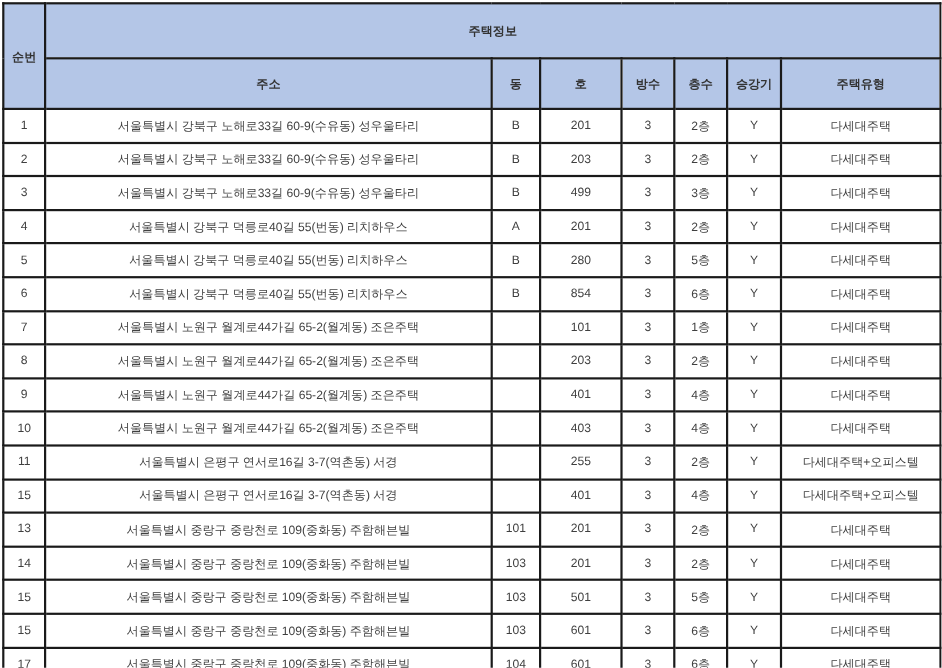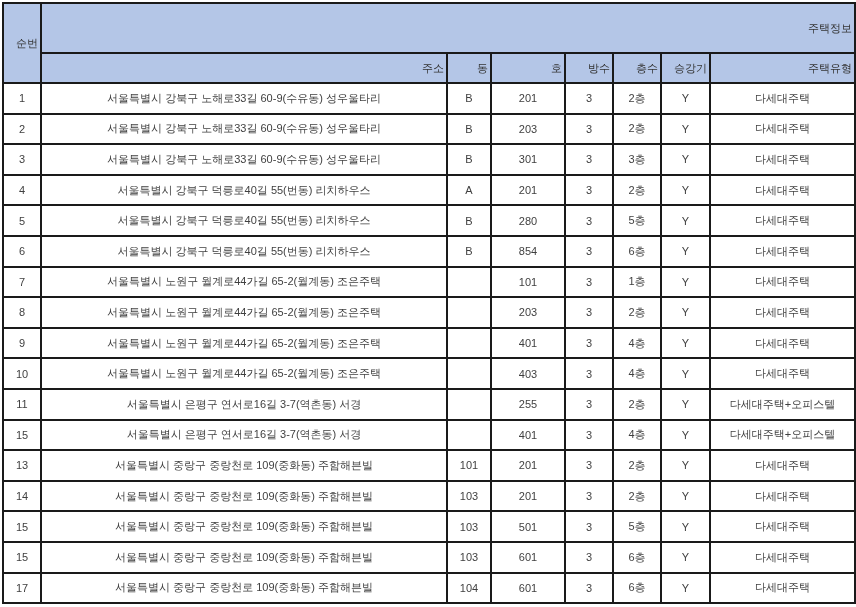--- a/index.html
+++ b/index.html
@@ -26,26 +26,25 @@
     text-align: center;
     vertical-align: middle;
     font-size: 11px;
     color: var(--text-color, #3f3f3f);
     padding: 0 2px;
     overflow: hidden;
     white-space: nowrap;
   }
   table.housing-table thead th {
     background: var(--header-bg, #b4c6e7);
-    font-weight: 400;
+    font-weight: 700;
     color: var(--header-text, #333333);
-    text-align: right;
   }
   tr.group-row { height: 50px; }
-  tr.sub-row   { height: 30px; border-radius: 10px; }
+  tr.sub-row   { height: 46px; border-radius: 10px; }
   tbody tr     { height: 30.6px; background: var(--row-bg, #ffffff); }
 </style>
 </head>
 <body>
 
 <div class="page">
   <table class="housing-table">
     <colgroup>
       <col style="width:38px">
       <col style="width:406px">
@@ -89,21 +88,21 @@
           <td>203</td>
           <td>3</td>
           <td>2층</td>
           <td>Y</td>
           <td>다세대주택</td>
         </tr>
         <tr>
           <td>3</td>
           <td>서울특별시 강북구 노해로33길 60-9(수유동) 성우울타리</td>
           <td>B</td>
-          <td>301</td>
+          <td>499</td>
           <td>3</td>
           <td>3층</td>
           <td>Y</td>
           <td>다세대주택</td>
         </tr>
         <tr>
           <td>4</td>
           <td>서울특별시 강북구 덕릉로40길 55(번동) 리치하우스</td>
           <td>A</td>
           <td>201</td>

